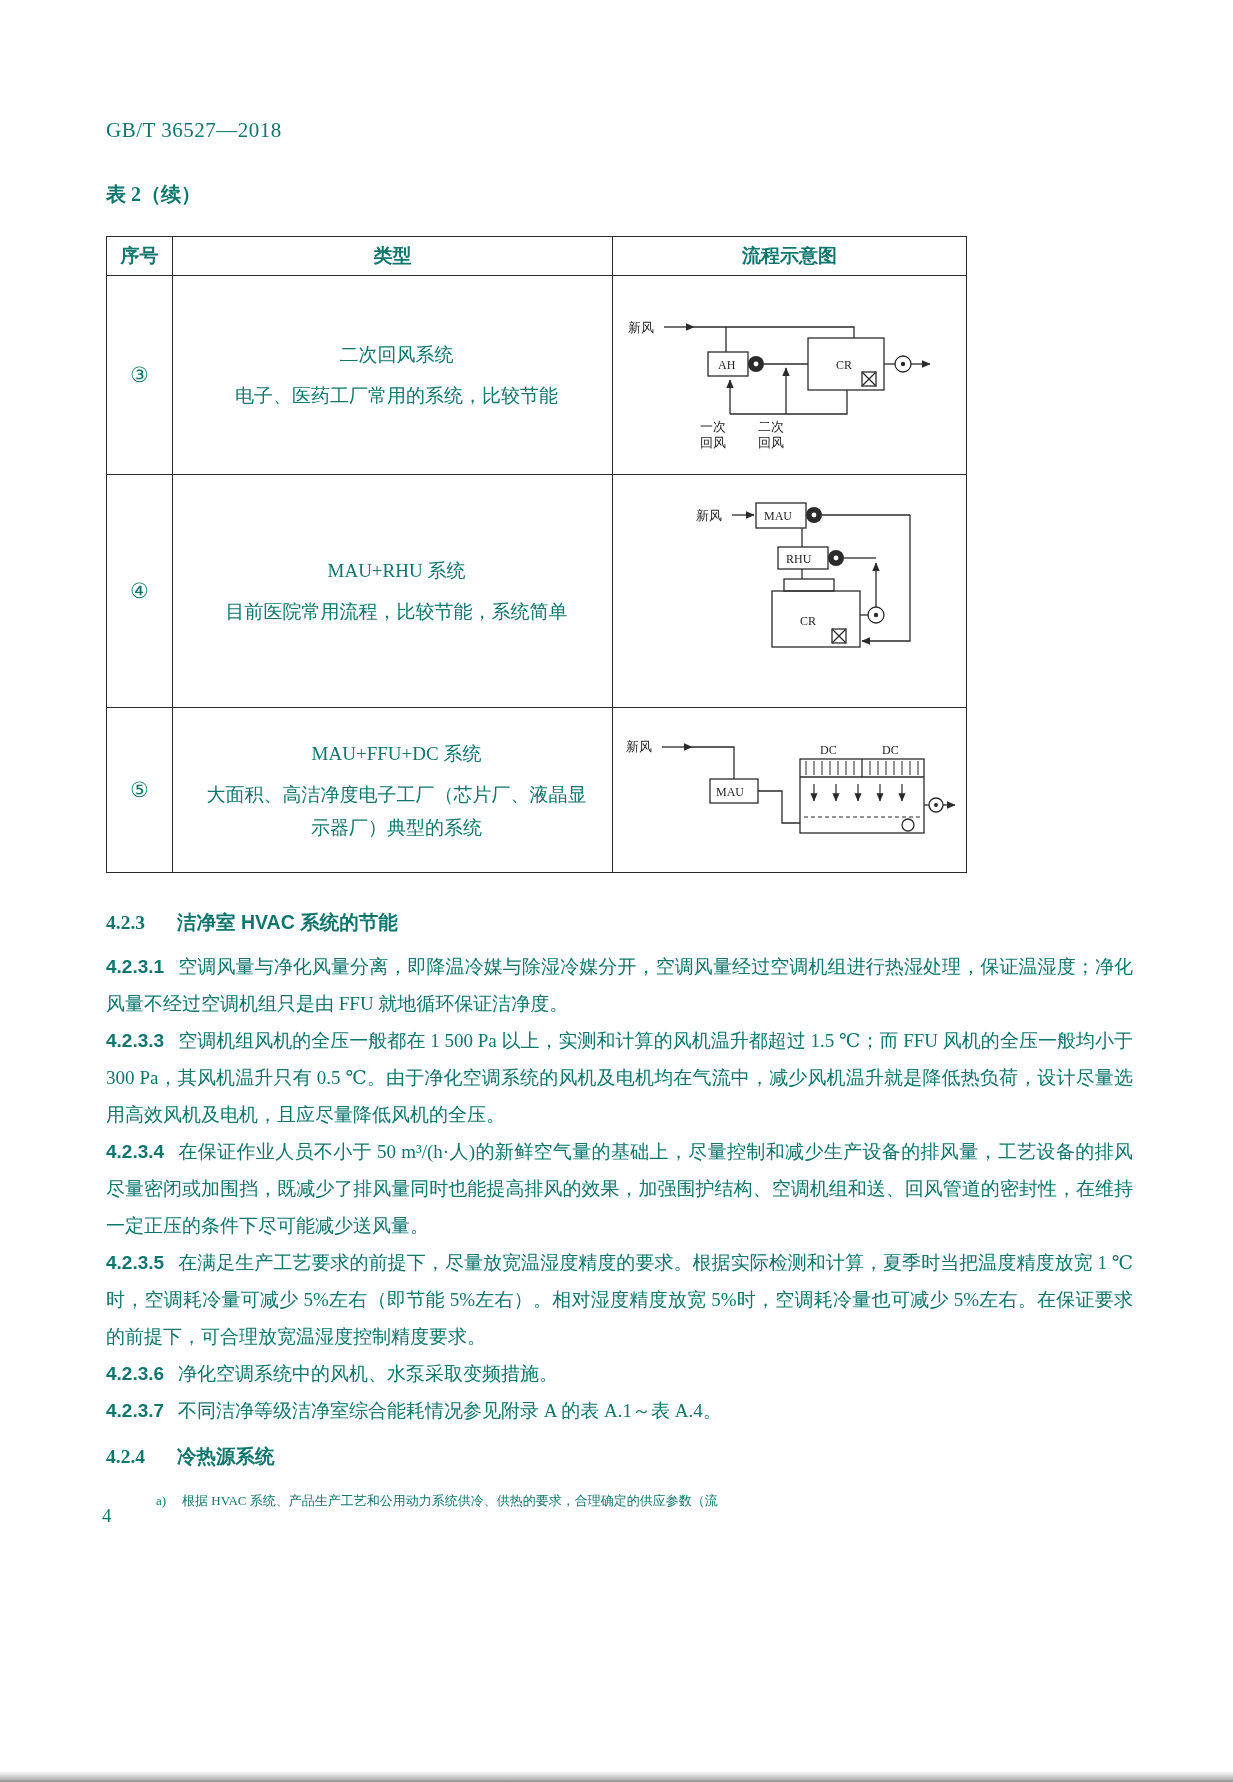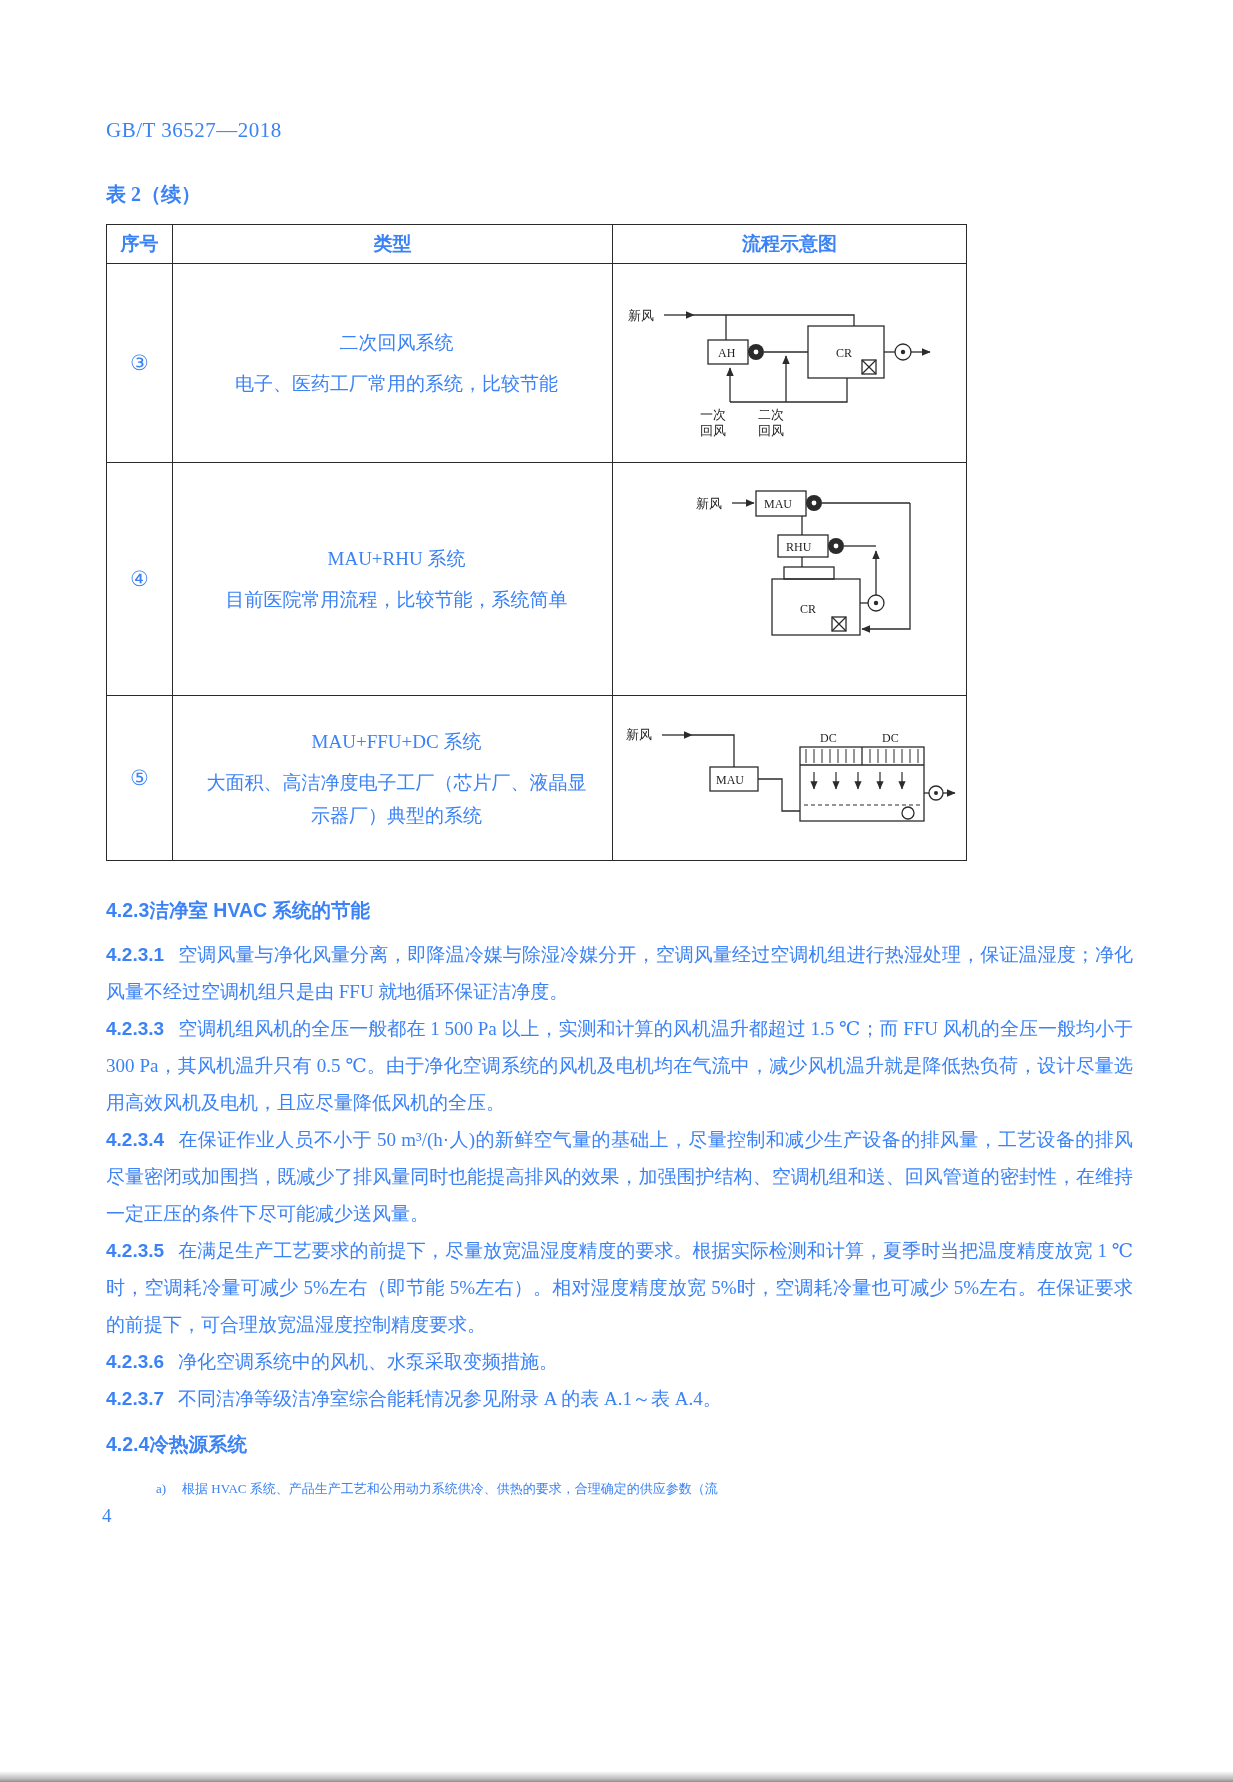--- a/index.html
+++ b/index.html
@@ -2,36 +2,36 @@
 <html><head>
 <meta charset="utf-8">
 <style>
   html,body { margin:0; padding:0; background:#e8e8e8; }
   .page {
     position:relative;
     width:1233px; height:1782px;
     margin:0 auto;
     background:#ffffff;
     font-family:"Liberation Serif","DejaVu Serif",serif;
-    color:#3b82f6;
+    color:#0f766e;
     overflow:hidden;
   }
   .content { padding:118px 100px 0 106px; }
 
   .doc-header { font-size:21px; letter-spacing:.5px; }
 
   .table-title {
     text-align:left; font-size:20px; font-weight:bold;
     margin-top:38px;
   }
 
   table.spec-table {
     border-collapse:collapse;
     width:860px;
-    margin-top:16px;
+    margin-top:28px;
     table-layout:fixed;
   }
   table.spec-table th, table.spec-table td {
     border:1.6px solid #2a2a2a;
   }
   .col-num  { width:66px; }
   .col-type { width:440px; }
   .col-diag { width:354px; }
   table.spec-table th {
     height:36px; font-size:19px; font-weight:bold; text-align:center;
@@ -49,21 +49,21 @@
     font-family:"Liberation Serif","DejaVu Serif",serif;
     font-size:13px; fill:#1f1f1f; stroke:none;
   }
   .diag .box-label { font-size:12px; }
 
   .h-section {
     font-family:"Liberation Sans","DejaVu Sans",sans-serif;
     font-weight:bold; font-size:19.5px;
     margin:36px 0 12px 0;
   }
-  .h-section .snum { margin-right:0; }
+  .h-section .snum { margin-right:32px;font-family:Liberation Serif, serif; }
 
   .para {
     font-size:19px; line-height:37px;
     text-align:justify; margin:0;
   }
   .para .pnum {
     font-family:"Liberation Sans","DejaVu Sans",sans-serif;
     font-weight:bold; margin-right:14px; white-space:nowrap;
   }
   .intro { font-size:19px; line-height:37px; margin:0; text-indent:38px; }

